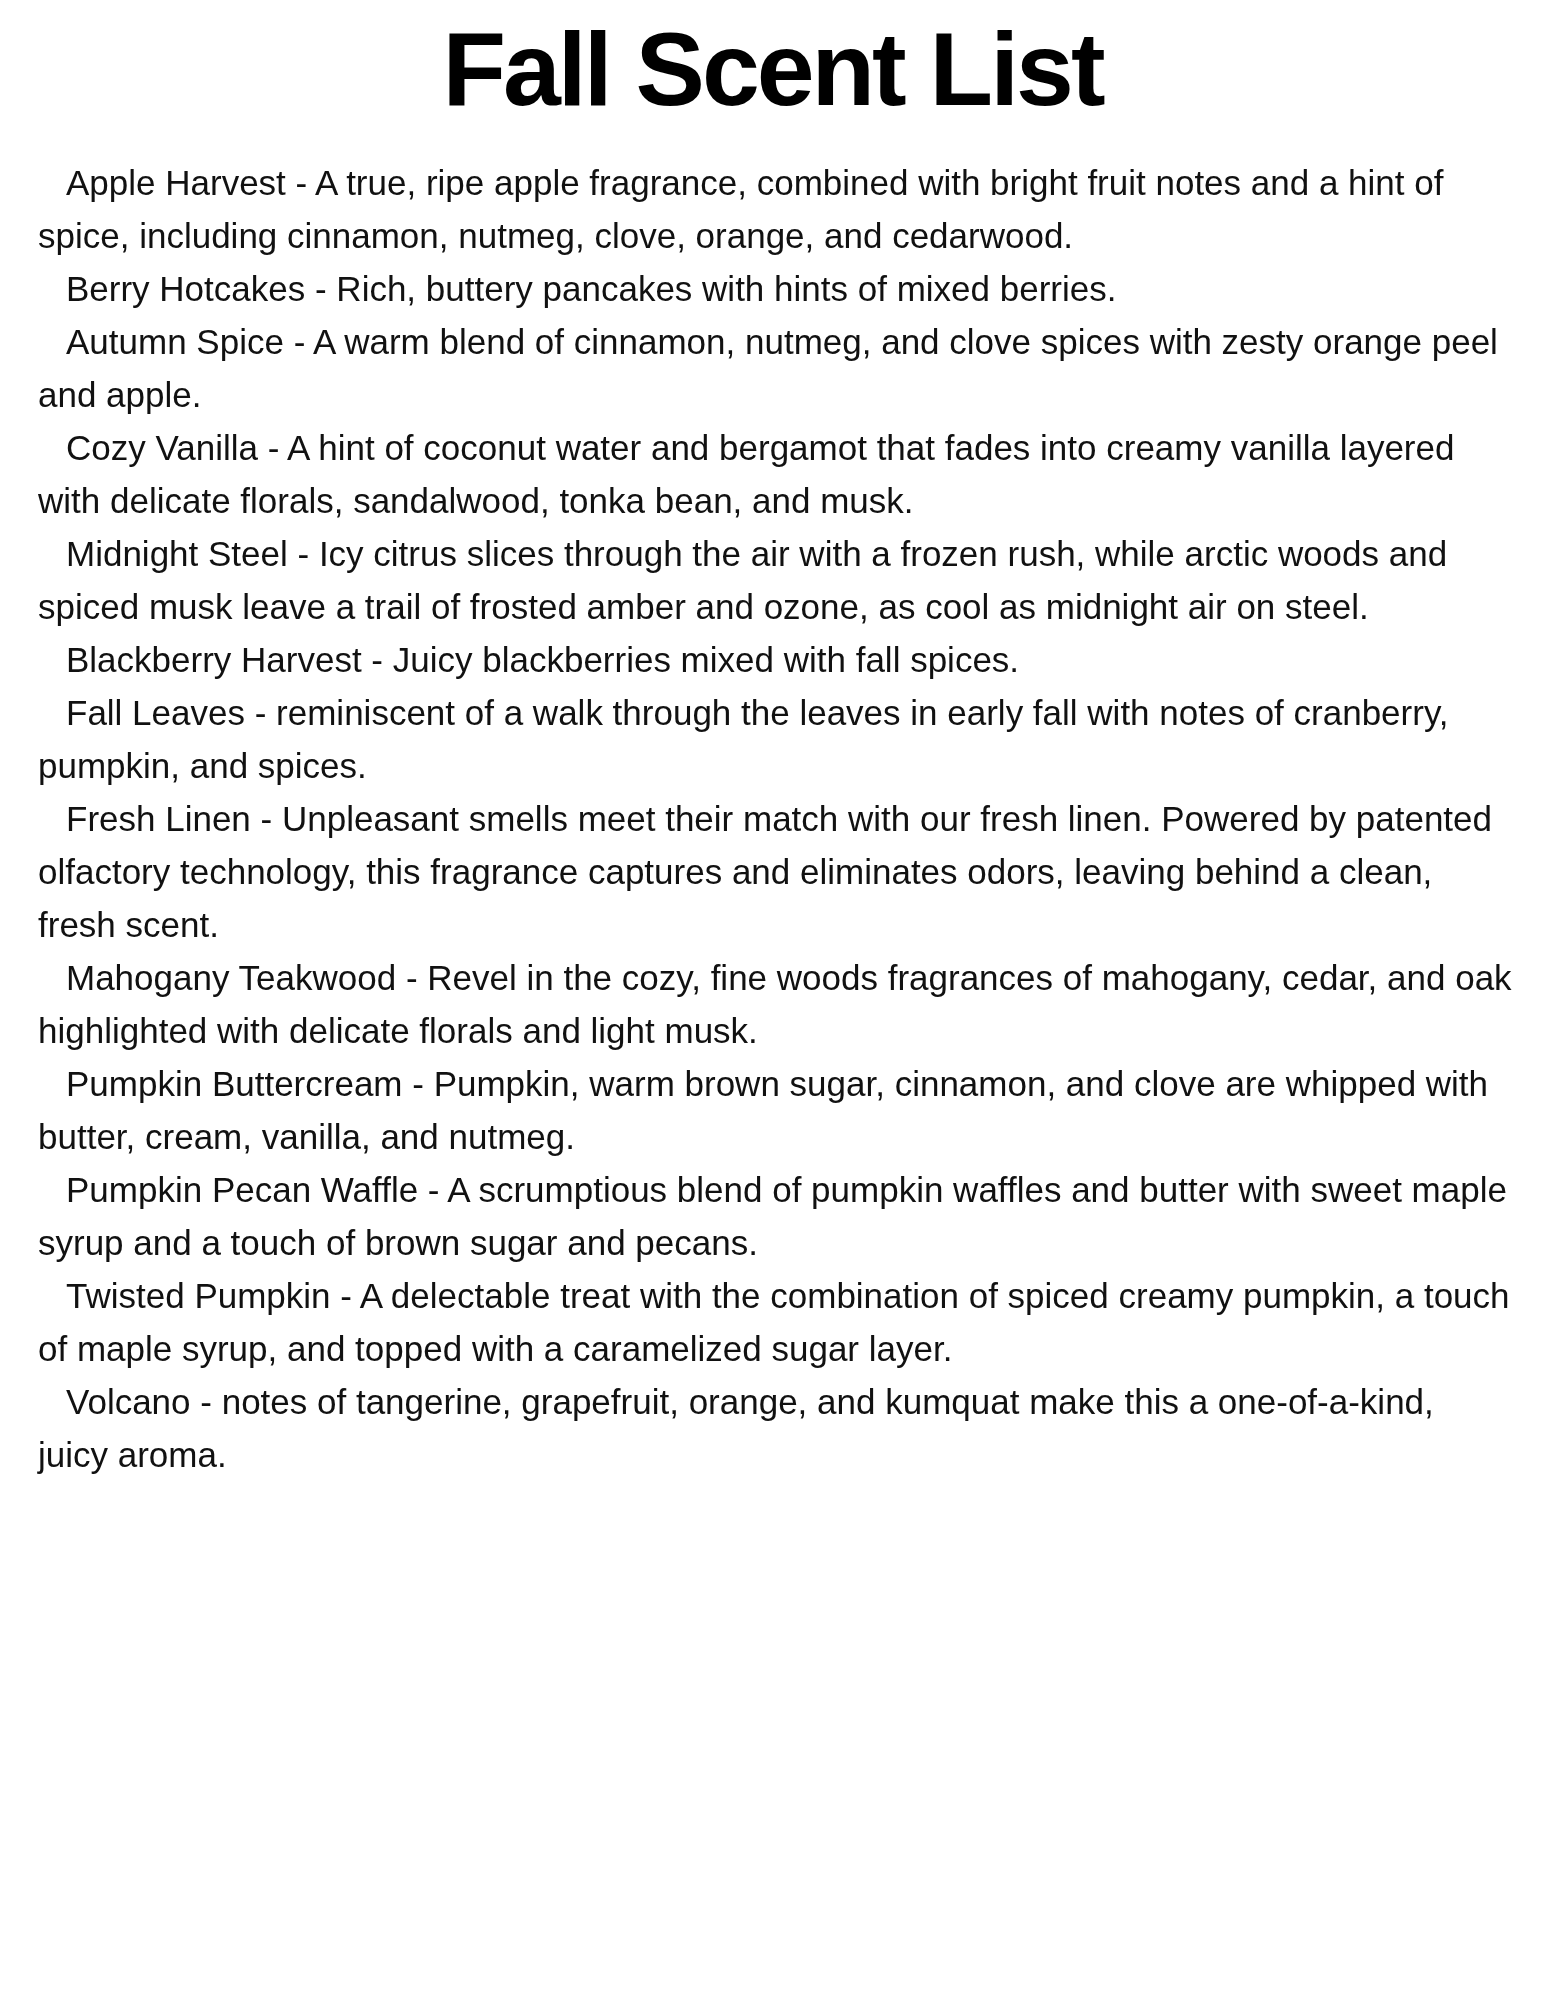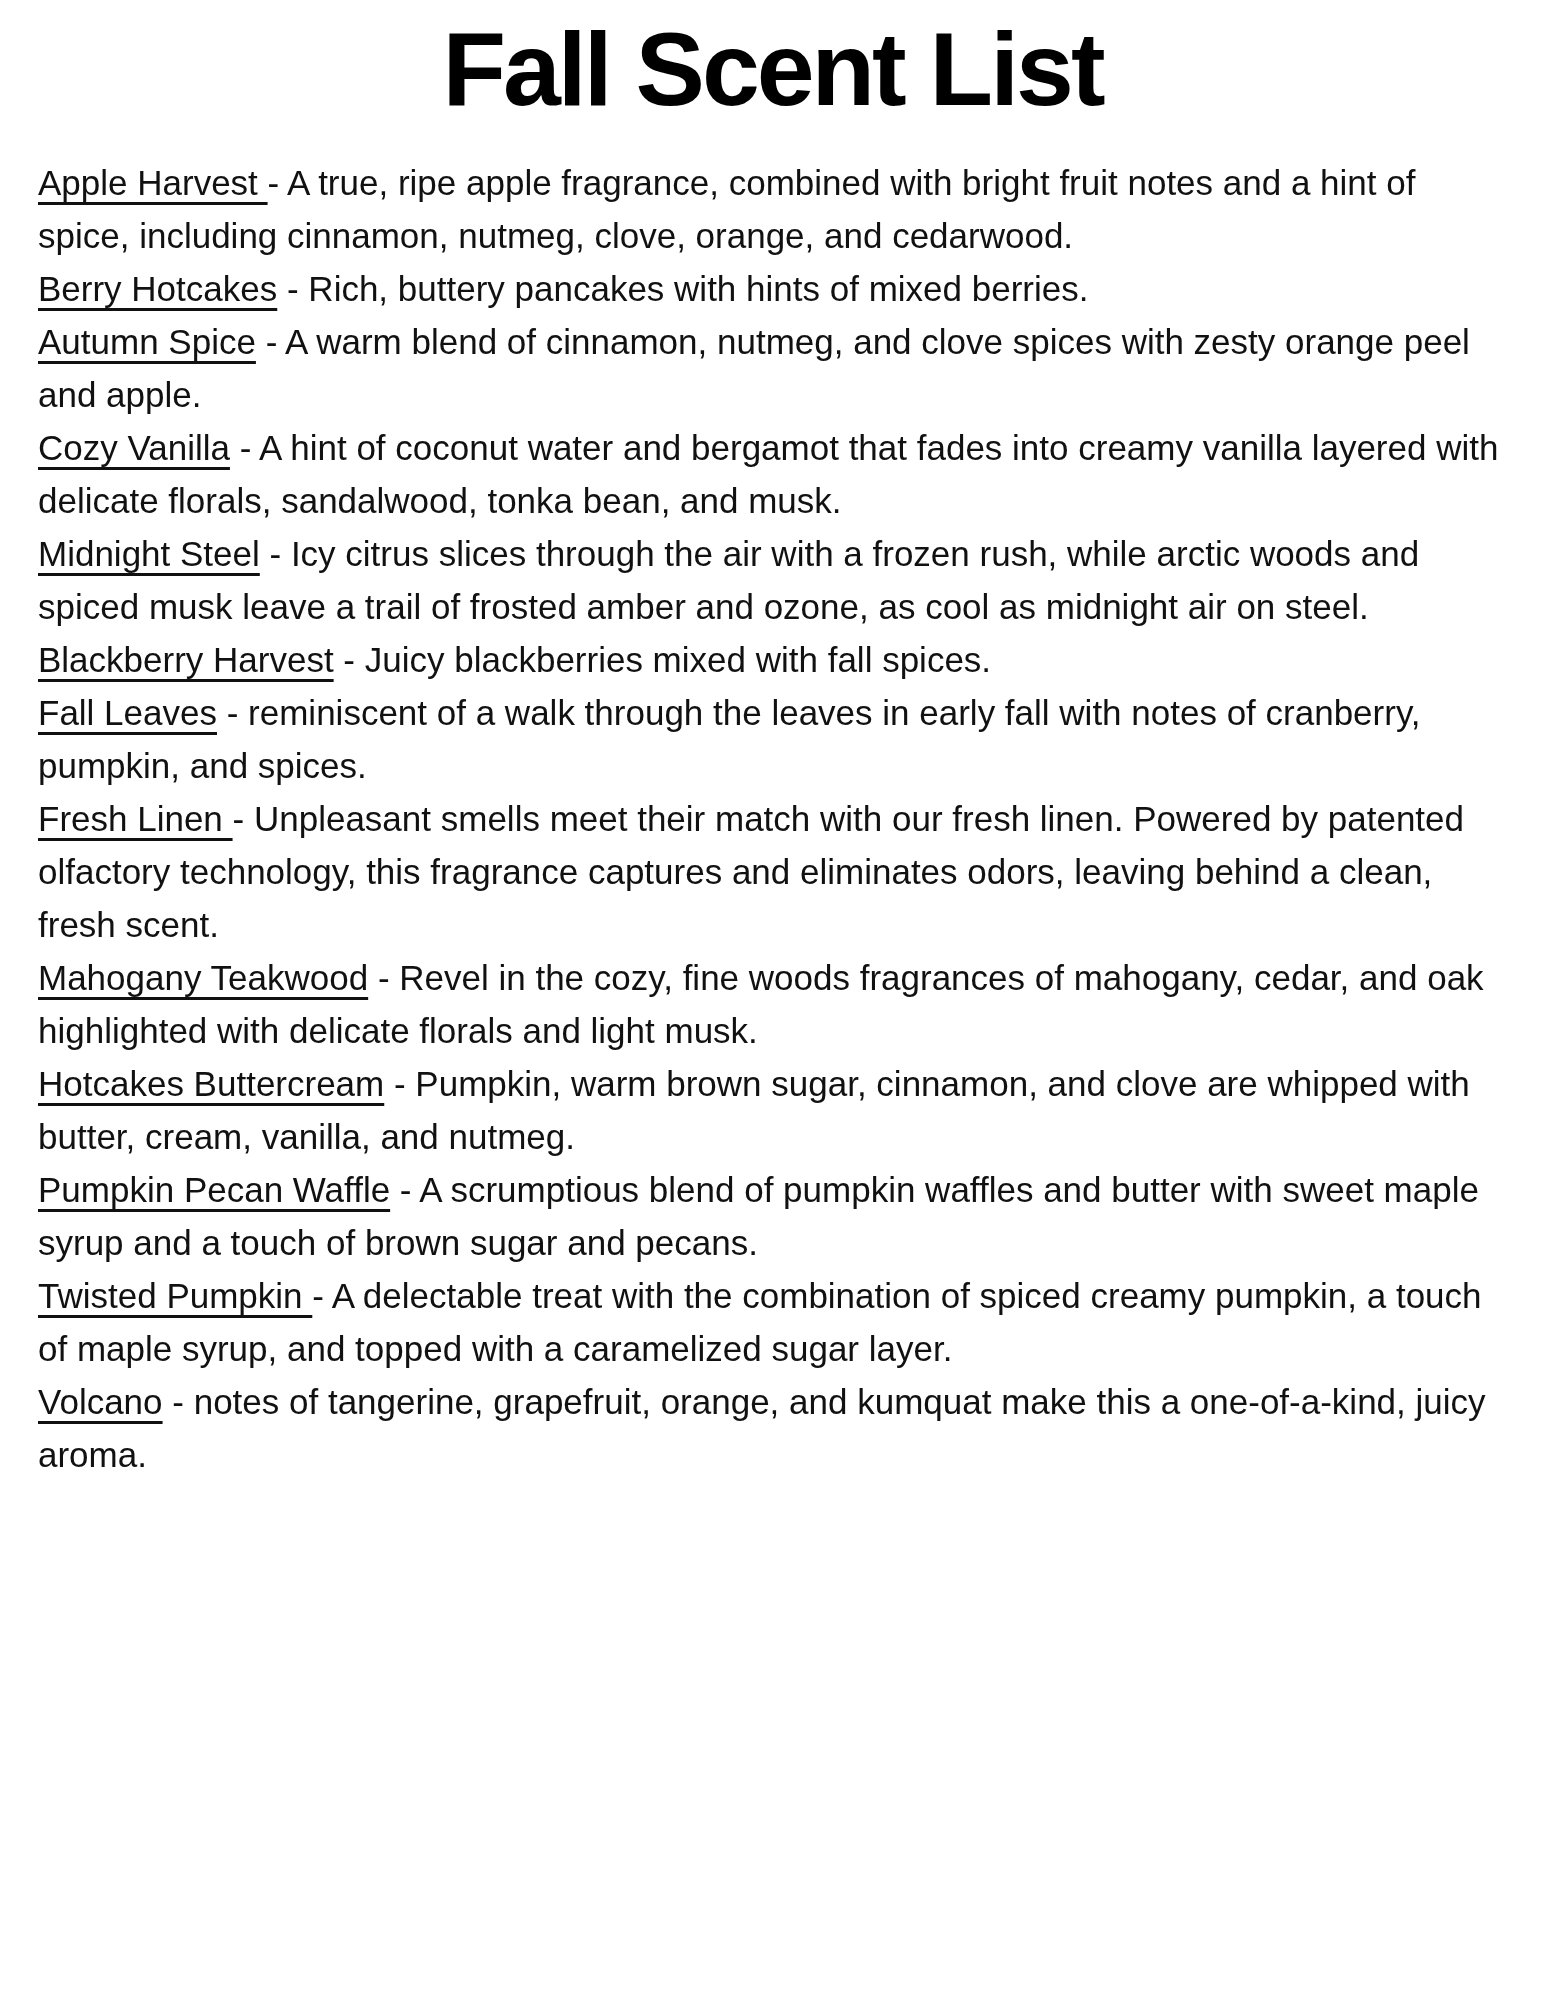--- a/index.html
+++ b/index.html
@@ -34,40 +34,40 @@
     padding: 0 33px 0 38px;
     font-size: 35px;
     line-height: 53px;
     font-weight: 400;
     color: var(--body-color);
   }
   .scent {
     margin: 0;
   }
   .scent-name {
-    text-decoration: underline;
     text-decoration-thickness: 3px;
     text-underline-offset: 7px;
     white-space: pre-wrap;
+    margin-left: 28px;
   }
 </style>
 </head>
 <body>
 
 <div class="page">
   <h1 class="doc-title">Fall Scent List</h1>
 
   <div class="scent-list" id="scent-list">
       <p class="scent"><span class="scent-name">Apple Harvest </span><span>- A true, ripe apple fragrance, combined with bright fruit notes and a hint of spice, including cinnamon, nutmeg, clove, orange, and cedarwood.</span></p>
       <p class="scent"><span class="scent-name">Berry Hotcakes</span><span> - Rich, buttery pancakes with hints of mixed berries.</span></p>
       <p class="scent"><span class="scent-name">Autumn Spice</span><span> - A warm blend of cinnamon, nutmeg, and clove spices with zesty orange peel and apple.</span></p>
       <p class="scent"><span class="scent-name">Cozy Vanilla</span><span> - A hint of coconut water and bergamot that fades into creamy vanilla layered with delicate florals, sandalwood, tonka bean, and musk.</span></p>
       <p class="scent"><span class="scent-name">Midnight Steel</span><span> - Icy citrus slices through the air with a frozen rush, while arctic woods and spiced musk leave a trail of frosted amber and ozone, as cool as midnight air on steel.</span></p>
       <p class="scent"><span class="scent-name">Blackberry Harvest</span><span> - Juicy blackberries mixed with fall spices.</span></p>
       <p class="scent"><span class="scent-name">Fall Leaves</span><span> - reminiscent of a walk through the leaves in early fall with notes of cranberry, pumpkin, and spices.</span></p>
       <p class="scent"><span class="scent-name">Fresh Linen </span><span>- Unpleasant smells meet their match with our fresh linen. Powered by patented olfactory technology, this fragrance captures and eliminates odors, leaving behind a clean, fresh scent.</span></p>
       <p class="scent"><span class="scent-name">Mahogany Teakwood</span><span> - Revel in the cozy, fine woods fragrances of mahogany, cedar, and oak highlighted with delicate florals and light musk.</span></p>
-      <p class="scent"><span class="scent-name">Hotcakes Buttercream</span><span> - Pumpkin, warm brown sugar, cinnamon, and clove are whipped with butter, cream, vanilla, and nutmeg.</span></p>
+      <p class="scent"><span class="scent-name">Pumpkin Buttercream</span><span> - Pumpkin, warm brown sugar, cinnamon, and clove are whipped with butter, cream, vanilla, and nutmeg.</span></p>
       <p class="scent"><span class="scent-name">Pumpkin Pecan Waffle</span><span> - A scrumptious blend of pumpkin waffles and butter with sweet maple syrup and a touch of brown sugar and pecans.</span></p>
       <p class="scent"><span class="scent-name">Twisted Pumpkin </span><span>- A delectable treat with the combination of spiced creamy pumpkin, a touch of maple syrup, and topped with a caramelized sugar layer.</span></p>
       <p class="scent"><span class="scent-name">Volcano</span><span> - notes of tangerine, grapefruit, orange, and kumquat make this a one-of-a-kind, juicy aroma.</span></p>
     </div>
 </div>
 
 </body></html>

